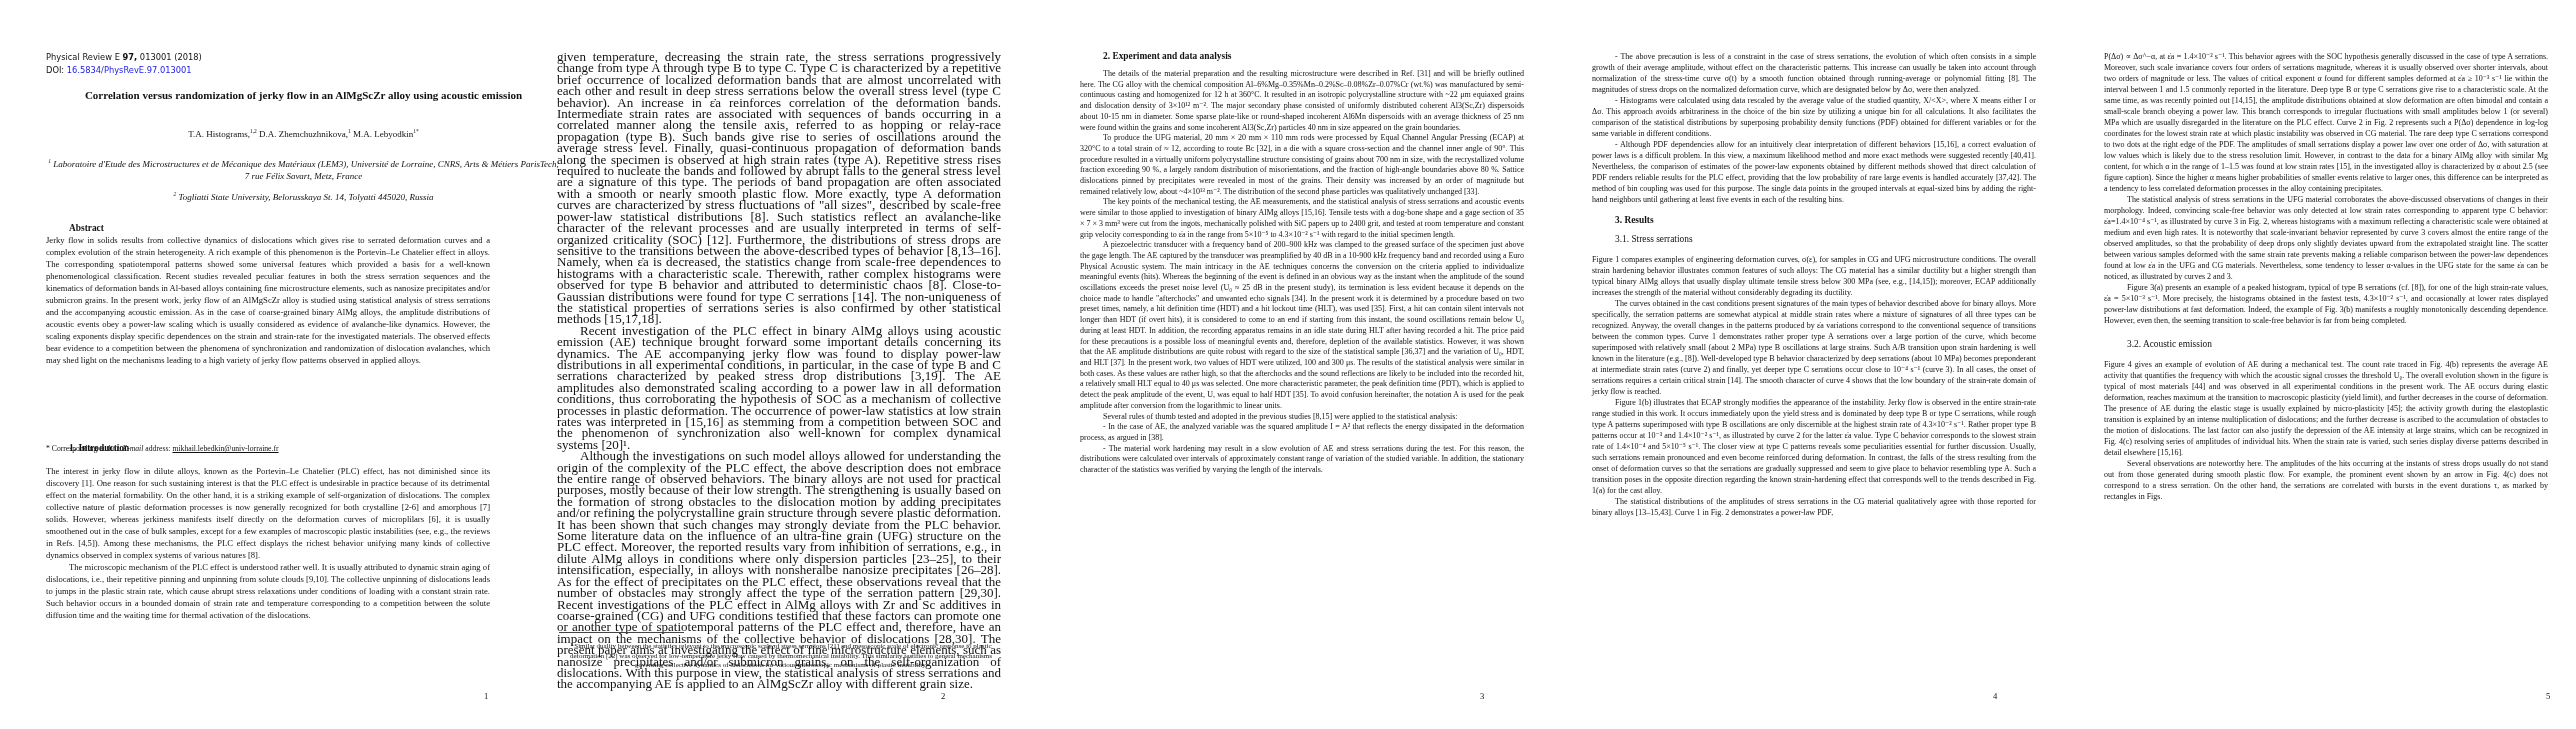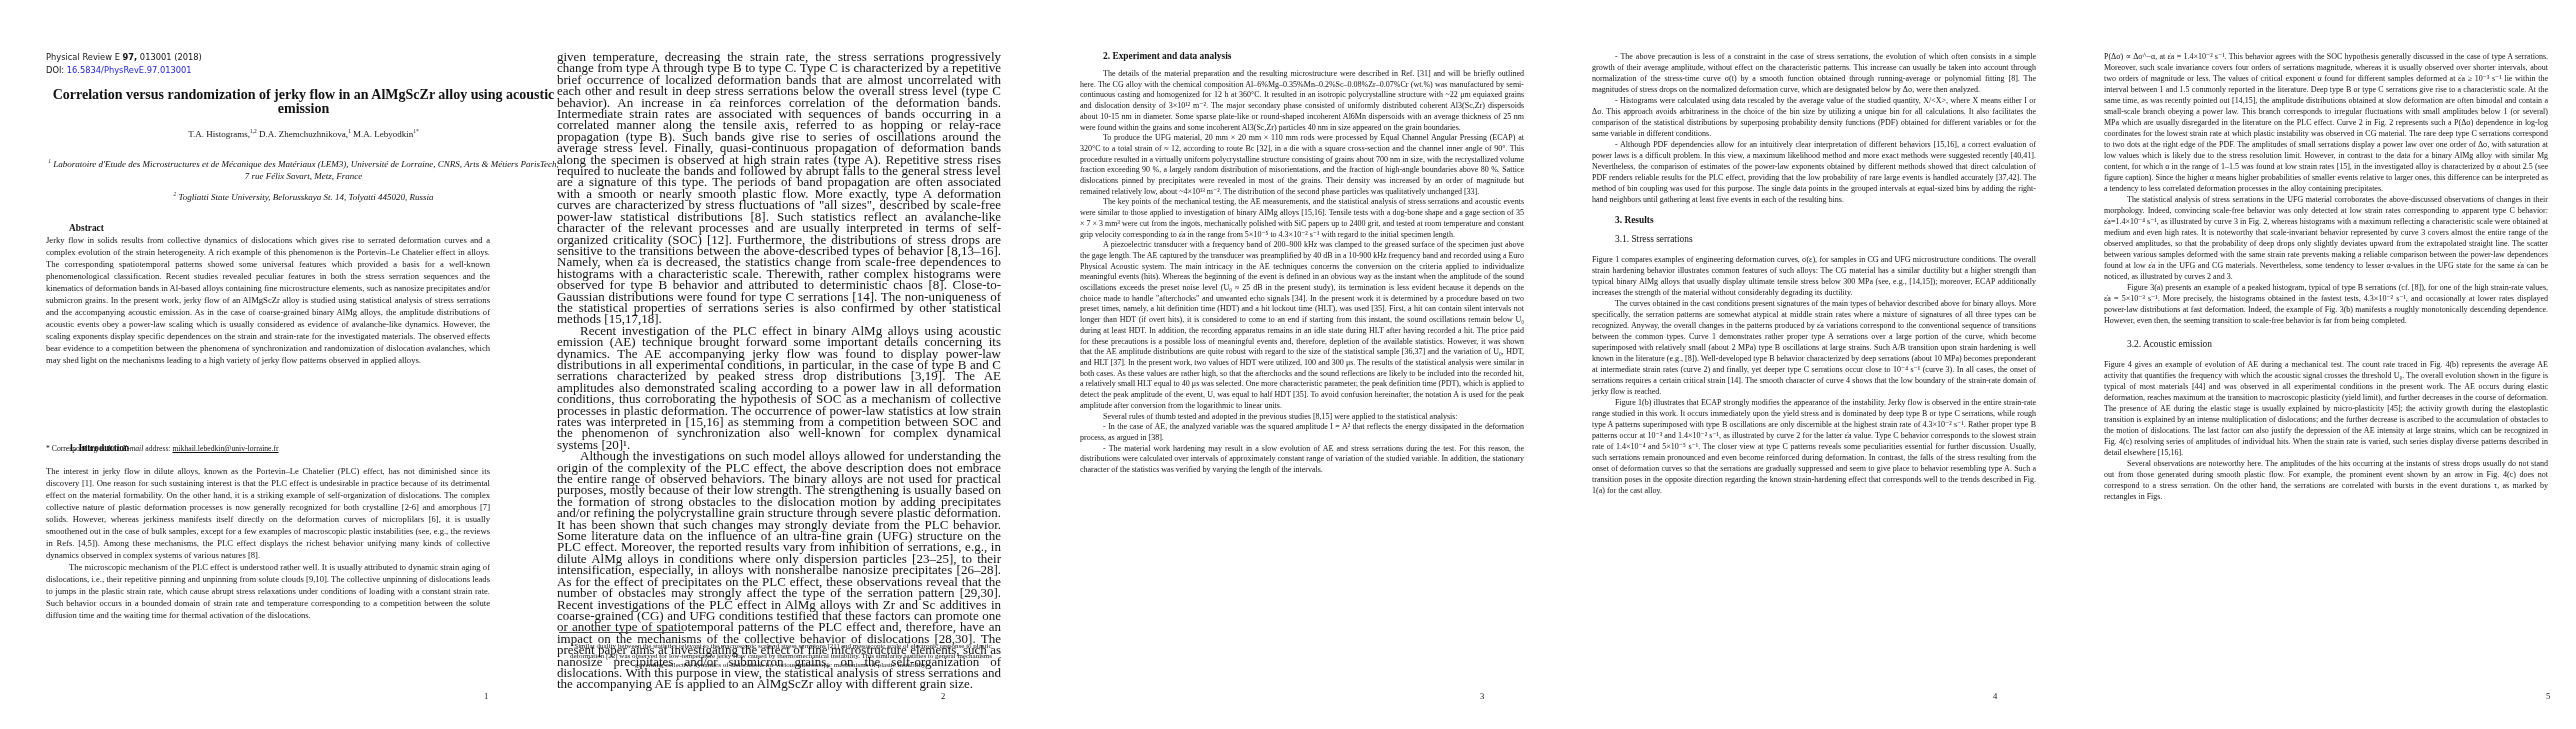--- a/index.html
+++ b/index.html
@@ -6,21 +6,21 @@
   body{width:2576px;height:729px;position:relative;overflow:hidden;
        font-family:"Liberation Serif","DejaVu Serif",serif;color:#111;}
   .page{position:absolute;top:0;height:648px;}
   .col{position:absolute;width:444px;font-size:8.6px;line-height:12px;text-align:justify;}
   .col p{margin:0;text-indent:23px;}
   .col p.noind{text-indent:0;}
   .col p.item{text-indent:23px;}
   .journal{position:absolute;left:46px;top:51px;font-family:"DejaVu Sans","Liberation Sans",sans-serif;font-size:8.3px;line-height:12.8px;color:#111;}
   .journal b{font-weight:bold;}
   .doi-link{color:#1a1ae6;text-decoration:none;}
-  .title{position:absolute;left:46px;top:88px;width:515px;text-align:center;font-weight:bold;font-size:14px;line-height:14px;}
+  .title{position:absolute;left:46px;top:88px;width:515px;text-align:center;font-weight:bold;font-size:11px;line-height:14px;}
   .authors{position:absolute;left:46px;top:129px;width:515px;text-align:center;font-size:9px;}
   .affil{position:absolute;left:46px;top:159px;width:515px;text-align:center;font-style:italic;font-size:9px;line-height:11.5px;}
   .affil2{top:192px;}
   sup{font-size:5.5px;vertical-align:3.6px;line-height:0;}
   .h-bold{font-weight:bold;font-size:9.4px;text-indent:0;margin:0;}
   .h-ital{font-size:9.4px;text-indent:0;margin:0;}
   .corr{position:absolute;left:46px;top:444px;font-size:7.7px;width:444px;font-family:Liberation Serif, serif;}
   .corr a{color:#111;text-decoration:underline;}
   .pagenum{position:absolute;top:691px;font-size:8.6px;}
   .fn-rule{position:absolute;height:0.6px;background:#444;width:125px;}
@@ -108,20 +108,21 @@
 <div class="page" style="left:1546px;width:516px;">
   <div class="col" style="left:46px;top:51px;font-size:8px;line-height:11px;">
     <p class="item">- The above precaution is less of a constraint in the case of stress serrations, the evolution of which often consists in a simple growth of their average amplitude, without effect on the characteristic patterns. This increase can usually be taken into account through normalization of the stress-time curve σ(t) by a smooth function obtained through running-average or polynomial fitting [8]. The magnitudes of stress drops on the normalized deformation curve, which are designated below by Δσ, were then analyzed.</p>
     <p class="item">- Histograms were calculated using data rescaled by the average value of the studied quantity, X/&lt;X&gt;, where X means either I or Δσ. This approach avoids arbitrariness in the choice of the bin size by utilizing a unique bin for all calculations. It also facilitates the comparison of the statistical distributions by superposing probability density functions (PDF) obtained for different variables or for the same variable in different conditions.</p>
     <p class="item">- Although PDF dependencies allow for an intuitively clear interpretation of different behaviors [15,16], a correct evaluation of power laws is a difficult problem. In this view, a maximum likelihood method and more exact methods were suggested recently [40,41]. Nevertheless, the comparison of estimates of the power-law exponents obtained by different methods showed that direct calculation of PDF renders reliable results for the PLC effect, providing that the low probability of rare large events is handled accurately [37,42]. The method of bin coupling was used for this purpose. The single data points in the grouped intervals at equal-sized bins by adding the right-hand neighbors until gathering at least five events in each of the resulting bins.</p>
     <p class="h-bold" style="margin-top:9.7px;">3. Results</p>
     <p class="h-ital" style="margin-top:8.5px;">3.1. Stress serrations</p>
     <p class="noind" style="margin-top:8.5px;">Figure 1 compares examples of engineering deformation curves, σ(ε), for samples in CG and UFG microstructure conditions. The overall strain hardening behavior illustrates common features of such alloys: The CG material has a similar ductility but a higher strength than typical binary AlMg alloys that usually display ultimate tensile stress below 300 MPa (see, e.g., [14,15]); moreover, ECAP additionally increases the strength of the material without considerably degrading its ductility.</p>
     <p>The curves obtained in the cast conditions present signatures of the main types of behavior described above for binary alloys. More specifically, the serration patterns are somewhat atypical at middle strain rates where a mixture of signatures of all three types can be recognized. Anyway, the overall changes in the patterns produced by ε̇a variations correspond to the conventional sequence of transitions between the common types. Curve 1 demonstrates rather proper type A serrations over a large portion of the curve, which become superimposed with relatively small (about 2 MPa) type B oscillations at large strains. Such A/B transition upon strain hardening is well known in the literature (e.g., [8]). Well-developed type B behavior characterized by deep serrations (about 10 MPa) becomes preponderant at intermediate strain rates (curve 2) and finally, yet deeper type C serrations occur close to 10⁻⁴ s⁻¹ (curve 3). In all cases, the onset of serrations requires a certain critical strain [14]. The smooth character of curve 4 shows that the low boundary of the strain-rate domain of jerky flow is reached.</p>
     <p>Figure 1(b) illustrates that ECAP strongly modifies the appearance of the instability. Jerky flow is observed in the entire strain-rate range studied in this work. It occurs immediately upon the yield stress and is dominated by deep type B or type C serrations, while rough type A patterns superimposed with type B oscillations are only discernible at the highest strain rate of 4.3×10⁻² s⁻¹. Rather proper type B patterns occur at 10⁻³ and 1.4×10⁻² s⁻¹, as illustrated by curve 2 for the latter ε̇a value. Type C behavior corresponds to the slowest strain rate of 1.4×10⁻⁴ and 5×10⁻⁵ s⁻¹. The closer view at type C patterns reveals some peculiarities essential for further discussion. Usually, such serrations remain pronounced and even become reinforced during deformation. In contrast, the falls of the stress resulting from the onset of deformation curves so that the serrations are gradually suppressed and seem to give place to behavior resembling type A. Such a transition poses in the opposite direction regarding the known strain-hardening effect that corresponds well to the trends described in Fig. 1(a) for the cast alloy.</p>
+    <p>The statistical distributions of the amplitudes of stress serrations in the CG material qualitatively agree with those reported for binary alloys [13–15,43]. Curve 1 in Fig. 2 demonstrates a power-law PDF,</p>
   </div>
   <div class="pagenum" style="left:447px;">4</div>
 </div>
 
 <div class="page" style="left:2063px;width:513px;">
   <div class="col" style="left:41px;top:51px;font-size:8px;line-height:11px;">
     <p class="noind">P(Δσ) ∝ Δσ^−α, at ε̇a = 1.4×10⁻² s⁻¹. This behavior agrees with the SOC hypothesis generally discussed in the case of type A serrations. Moreover, such scale invariance covers four orders of serrations magnitude, whereas it is usually observed over shorter intervals, about two orders of magnitude or less. The values of critical exponent α found for different samples deformed at ε̇a ≥ 10⁻³ s⁻¹ lie within the interval between 1 and 1.5 commonly reported in the literature. Deep type B or type C serrations give rise to a characteristic scale. At the same time, as was recently pointed out [14,15], the amplitude distributions obtained at slow deformation are often bimodal and contain a small-scale branch obeying a power law. This branch corresponds to irregular fluctuations with small amplitudes below 1 (or several) MPa which are usually disregarded in the literature on the PLC effect. Curve 2 in Fig. 2 represents such a P(Δσ) dependence in log-log coordinates for the lowest strain rate at which plastic instability was observed in CG material. The rare deep type C serrations correspond to two dots at the right edge of the PDF. The amplitudes of small serrations display a power law over one order of Δσ, with saturation at low values which is likely due to the stress resolution limit. However, in contrast to the data for a binary AlMg alloy with similar Mg content, for which α in the range of 1–1.5 was found at low strain rates [15], in the investigated alloy is characterized by α about 2.5 (see figure caption). Since the higher α means higher probabilities of smaller events relative to larger ones, this difference can be interpreted as a tendency to less correlated deformation processes in the alloy containing precipitates.</p>
     <p>The statistical analysis of stress serrations in the UFG material corroborates the above-discussed observations of changes in their morphology. Indeed, convincing scale-free behavior was only detected at low strain rates corresponding to apparent type C behavior: ε̇a=1.4×10⁻⁴ s⁻¹, as illustrated by curve 3 in Fig. 2, whereas histograms with a maximum reflecting a characteristic scale were obtained at medium and even high rates. It is noteworthy that scale-invariant behavior represented by curve 3 covers almost the entire range of the observed amplitudes, so that the probability of deep drops only slightly deviates upward from the extrapolated straight line. The scatter between various samples deformed with the same strain rate prevents making a reliable comparison between the power-law dependences found at low ε̇a in the UFG and CG materials. Nevertheless, some tendency to lesser α-values in the UFG state for the same ε̇a can be noticed, as illustrated by curves 2 and 3.</p>
     <p>Figure 3(a) presents an example of a peaked histogram, typical of type B serrations (cf. [8]), for one of the high strain-rate values, ε̇a = 5×10⁻³ s⁻¹. More precisely, the histograms obtained in the fastest tests, 4.3×10⁻² s⁻¹, and occasionally at lower rates displayed power-law distributions at fast deformation. Indeed, the example of Fig. 3(b) manifests a roughly monotonically descending dependence. However, even then, the seeming transition to scale-free behavior is far from being completed.</p>
     <p class="h-ital" style="margin-top:13.4px;">3.2. Acoustic emission</p>

